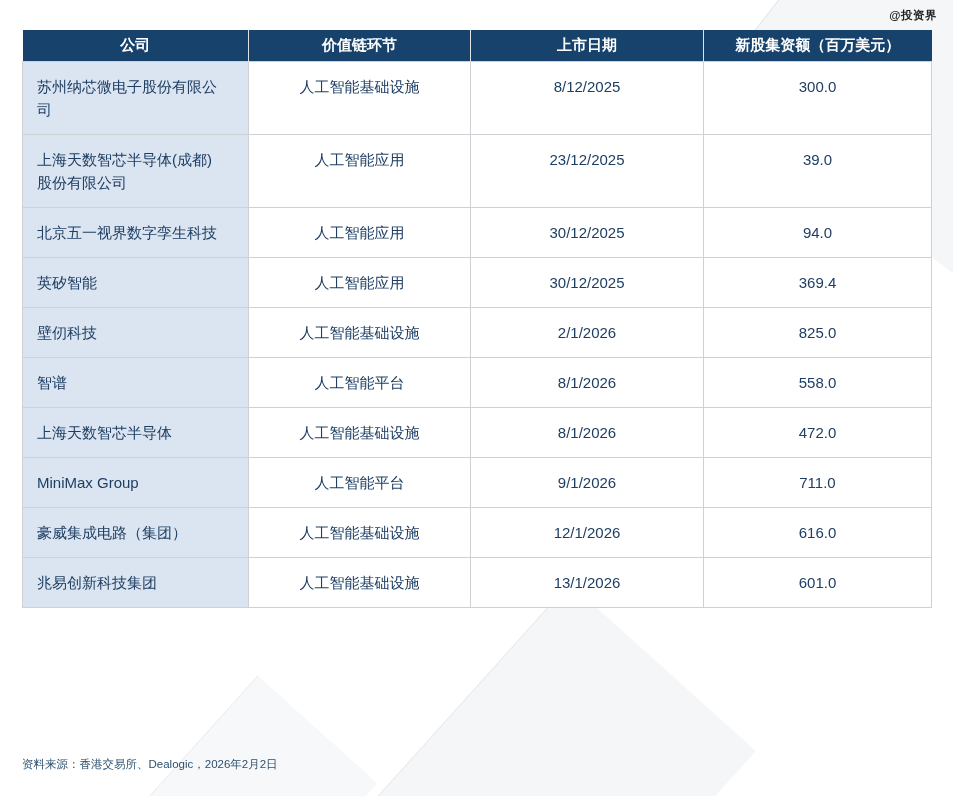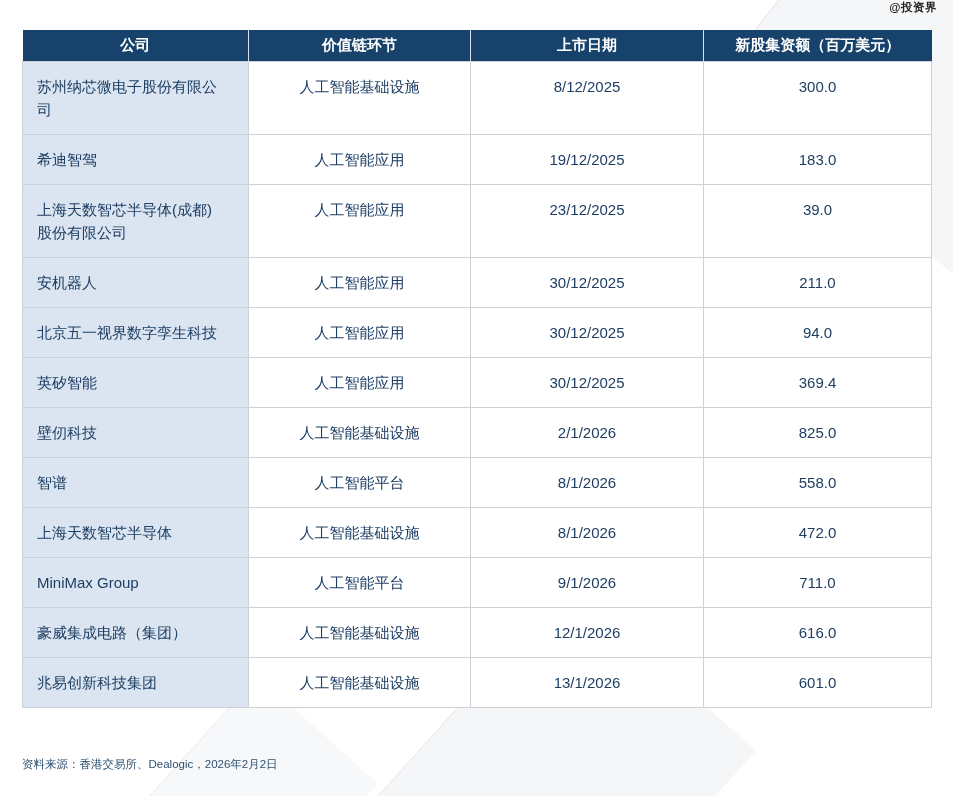--- a/index.html
+++ b/index.html
@@ -32,21 +32,21 @@
   .swoosh-bottom-left {
     position: absolute; bottom: -160px; left: 150px;
     width: 160px; height: 260px;
     background: #f7f8fa;
     border-left: 1px solid #eceef1;
     transform: rotate(42deg);
     z-index: 0;
   }
 
   .watermark {
-    position: absolute; top: 0; right: 16px;
+    position: absolute; top: 8px; right: 16px;
     font-size: 11.5px; font-weight: bold; color: #1f1f1f;
     z-index: 2; letter-spacing: 0.5px;
   }
 
   .tbl-wrap { position: absolute; left: 22px; top: 30px; z-index: 1; }
 
   table.ipo {
     border-collapse: collapse;
     table-layout: fixed;
     width: 909px;
@@ -115,36 +115,24 @@
       </tr>
     </thead>
     <tbody id="tbl-body">
         <tr>
     <td class="c-company">苏州纳芯微电子股份有限公司</td>
     <td class="c-segment">人工智能基础设施</td>
     <td class="c-date">8/12/2025</td>
     <td class="c-amount">300.0</td>
   </tr>
         <tr>
-    <td class="c-company">希迪智驾</td>
-    <td class="c-segment">人工智能应用</td>
-    <td class="c-date">19/12/2025</td>
-    <td class="c-amount">183.0</td>
-  </tr>
-        <tr>
     <td class="c-company">上海天数智芯半导体(成都)股份有限公司</td>
     <td class="c-segment">人工智能应用</td>
     <td class="c-date">23/12/2025</td>
     <td class="c-amount">39.0</td>
-  </tr>
-        <tr>
-    <td class="c-company">安机器人</td>
-    <td class="c-segment">人工智能应用</td>
-    <td class="c-date">30/12/2025</td>
-    <td class="c-amount">211.0</td>
   </tr>
         <tr>
     <td class="c-company">北京五一视界数字孪生科技</td>
     <td class="c-segment">人工智能应用</td>
     <td class="c-date">30/12/2025</td>
     <td class="c-amount">94.0</td>
   </tr>
         <tr>
     <td class="c-company">英矽智能</td>
     <td class="c-segment">人工智能应用</td>

